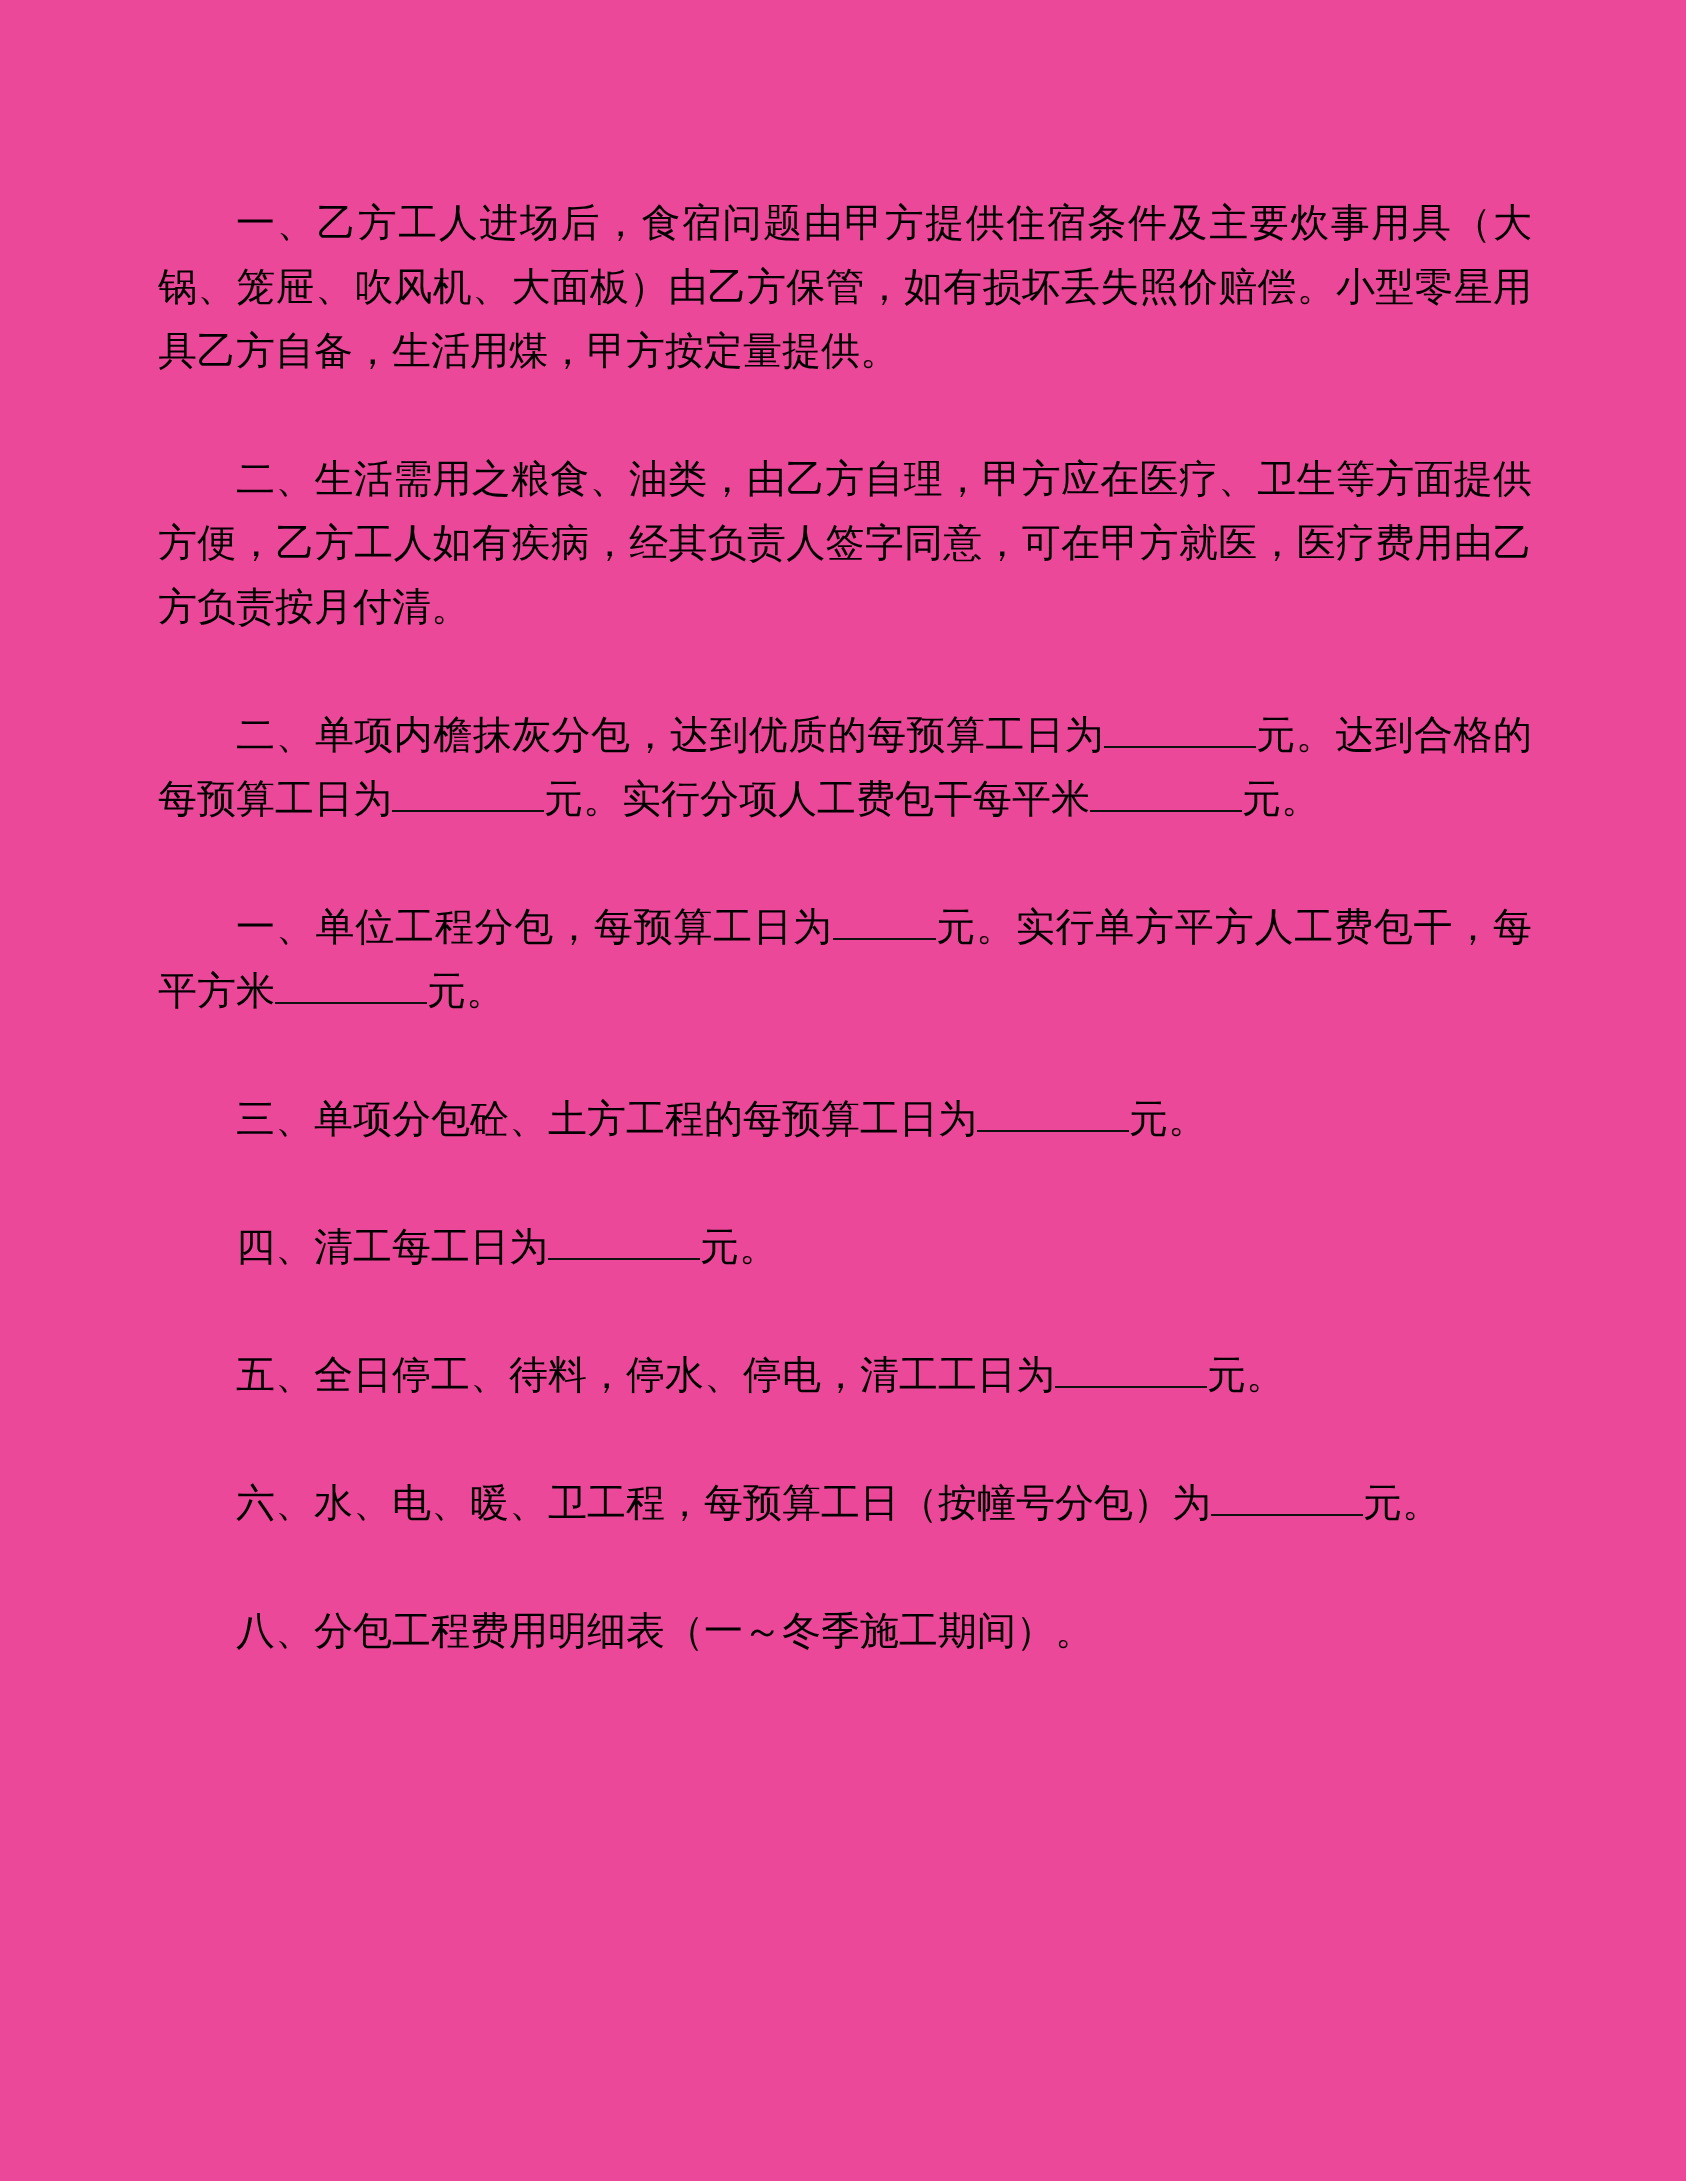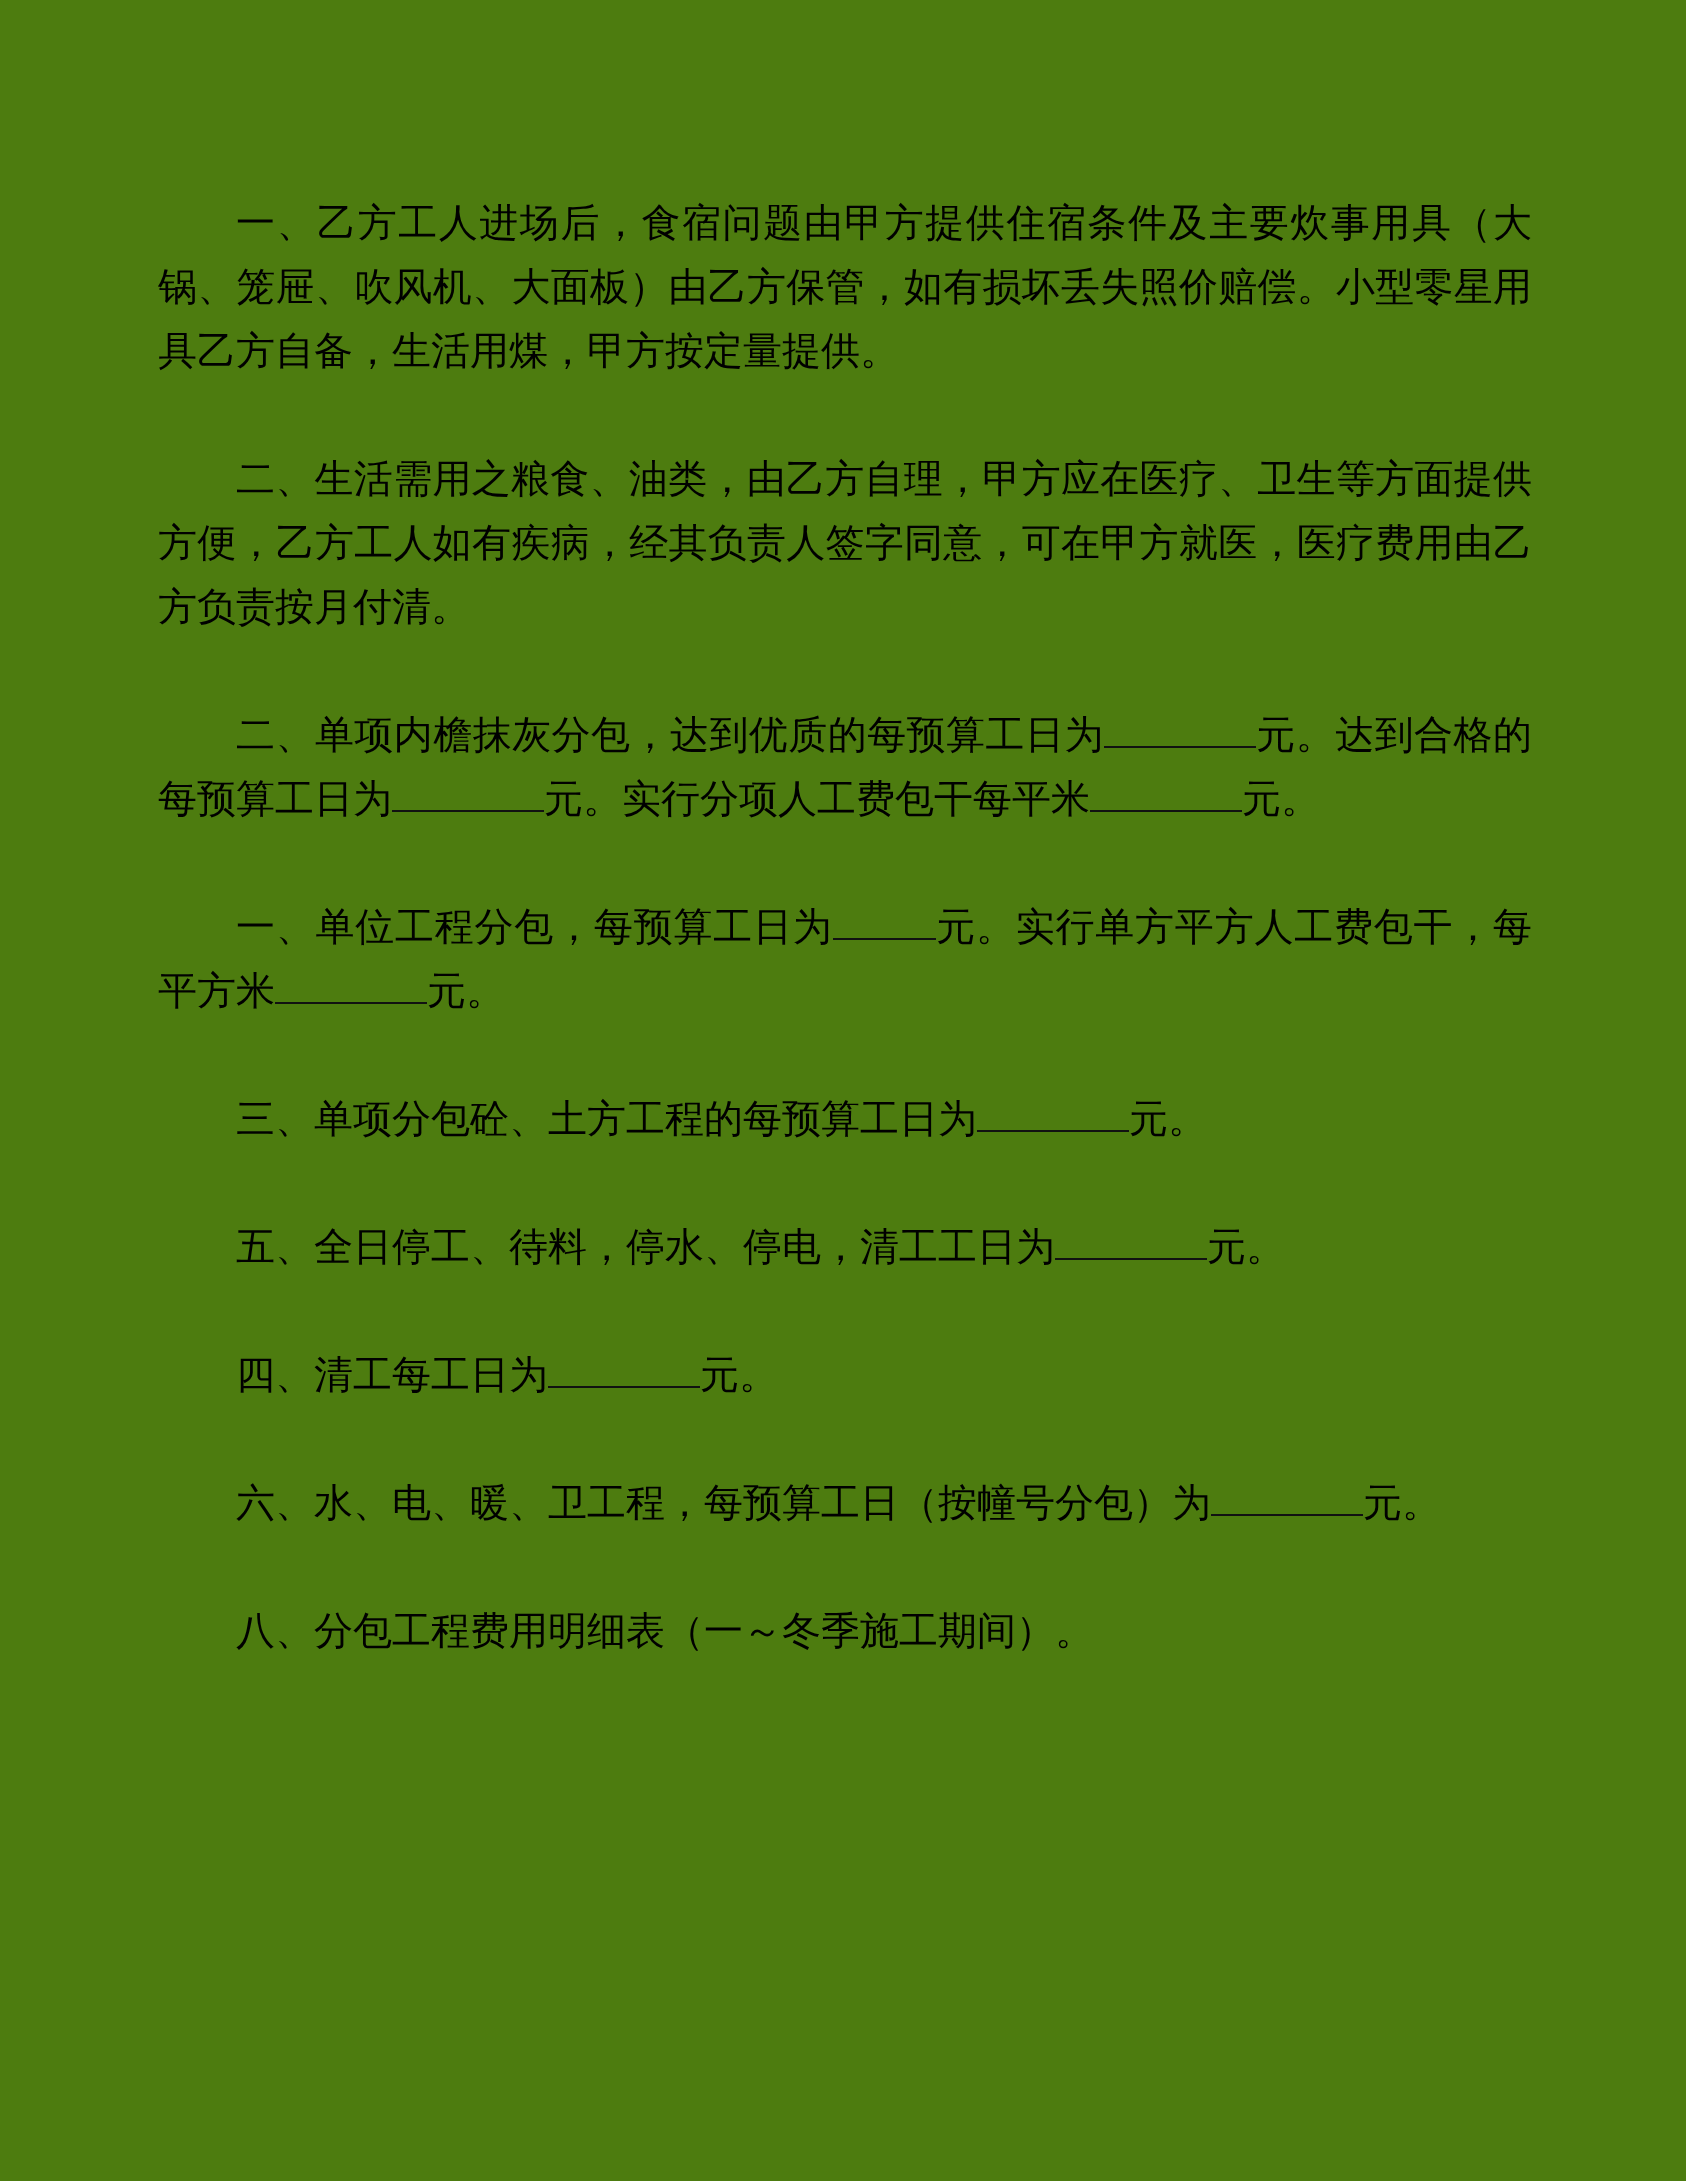--- a/index.html
+++ b/index.html
@@ -5,21 +5,21 @@
   html, body {
     margin: 0;
     padding: 0;
     background: #ffffff;
   }
   .page {
     position: relative;
     width: 1686px;
     height: 2182px;
     box-sizing: border-box;
-    background: #4d7c0f;
+    background: #ec4899;
     color: #000000;
     font-family: "Liberation Serif", "DejaVu Serif", serif;
     font-size: 39px;
     line-height: 64px;
     padding: 191px 154px 0 158px;
     overflow: hidden;
   }
   .para {
     margin: 0 0 64px 0;
     text-indent: 2em;
@@ -58,25 +58,25 @@
 
   <p class="para">
     <span>一、单位工程分包，每预算工日为</span><span class="blank blank-s"></span><span>元。实行单方平方人工费包干，每平方米</span><span class="blank blank-m"></span><span>元。</span>
   </p>
 
   <p class="para">
     <span>三、单项分包砼、土方工程的每预算工日为</span><span class="blank blank-m"></span><span>元。</span>
   </p>
 
   <p class="para">
-    <span>五、全日停工、待料，停水、停电，清工工日为</span><span class="blank blank-m"></span><span>元。</span>
+    <span>四、清工每工日为</span><span class="blank blank-m"></span><span>元。</span>
   </p>
 
   <p class="para">
-    <span>四、清工每工日为</span><span class="blank blank-m"></span><span>元。</span>
+    <span>五、全日停工、待料，停水、停电，清工工日为</span><span class="blank blank-m"></span><span>元。</span>
   </p>
 
   <p class="para">
     <span>六、水、电、暖、卫工程，每预算工日（按幢号分包）为</span><span class="blank blank-m"></span><span>元。</span>
   </p>
 
 
   <p class="para">
     <span>八、分包工程费用明细表（一～冬季施工期间）。</span>
   </p>

